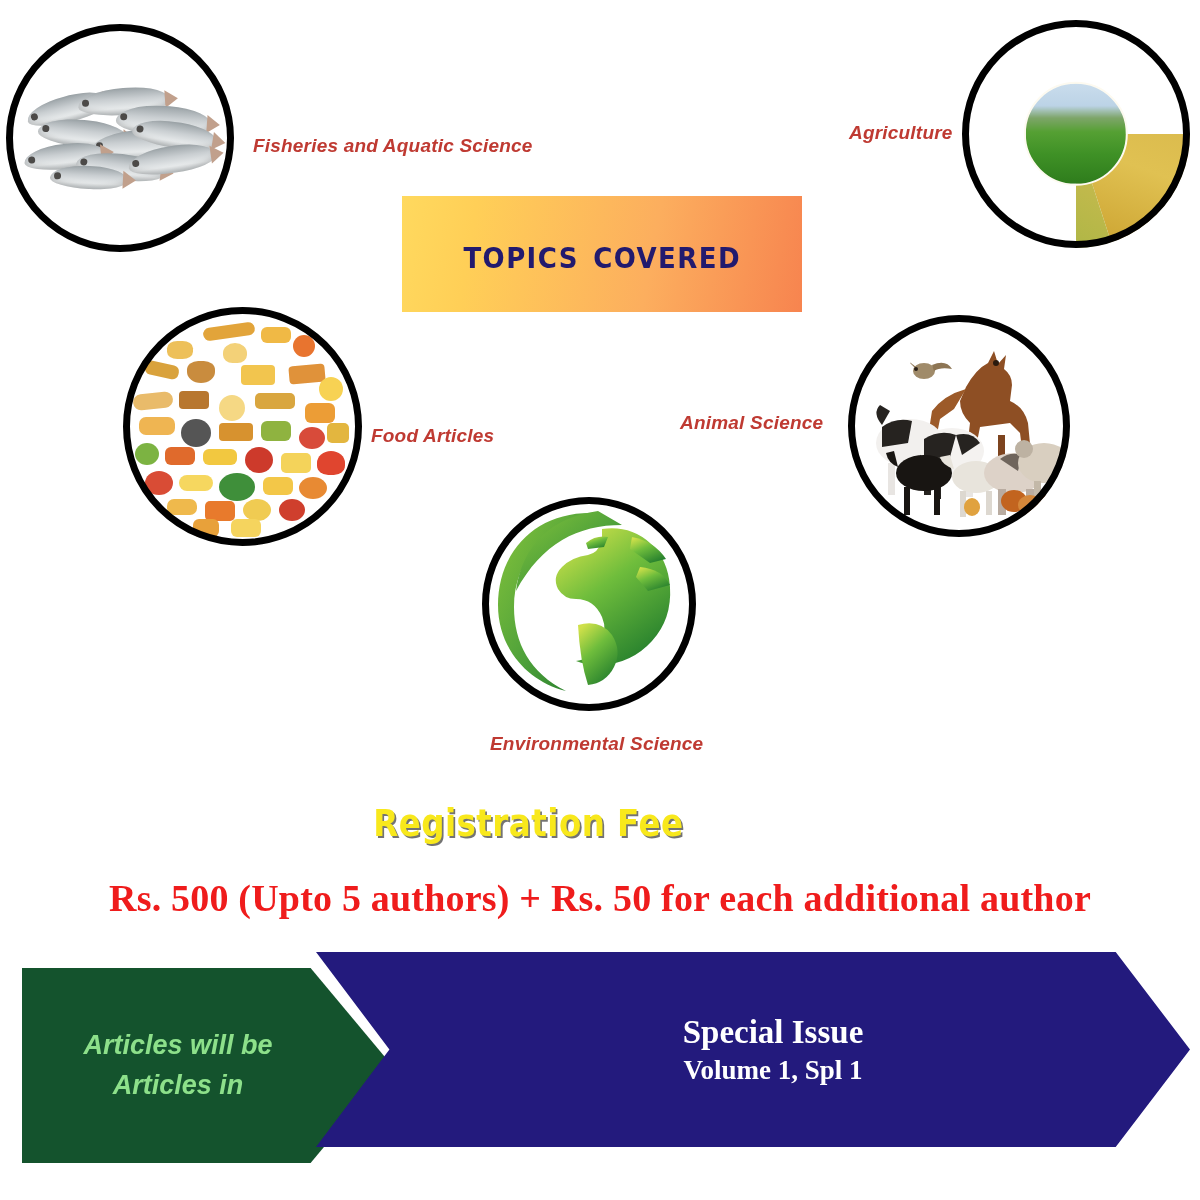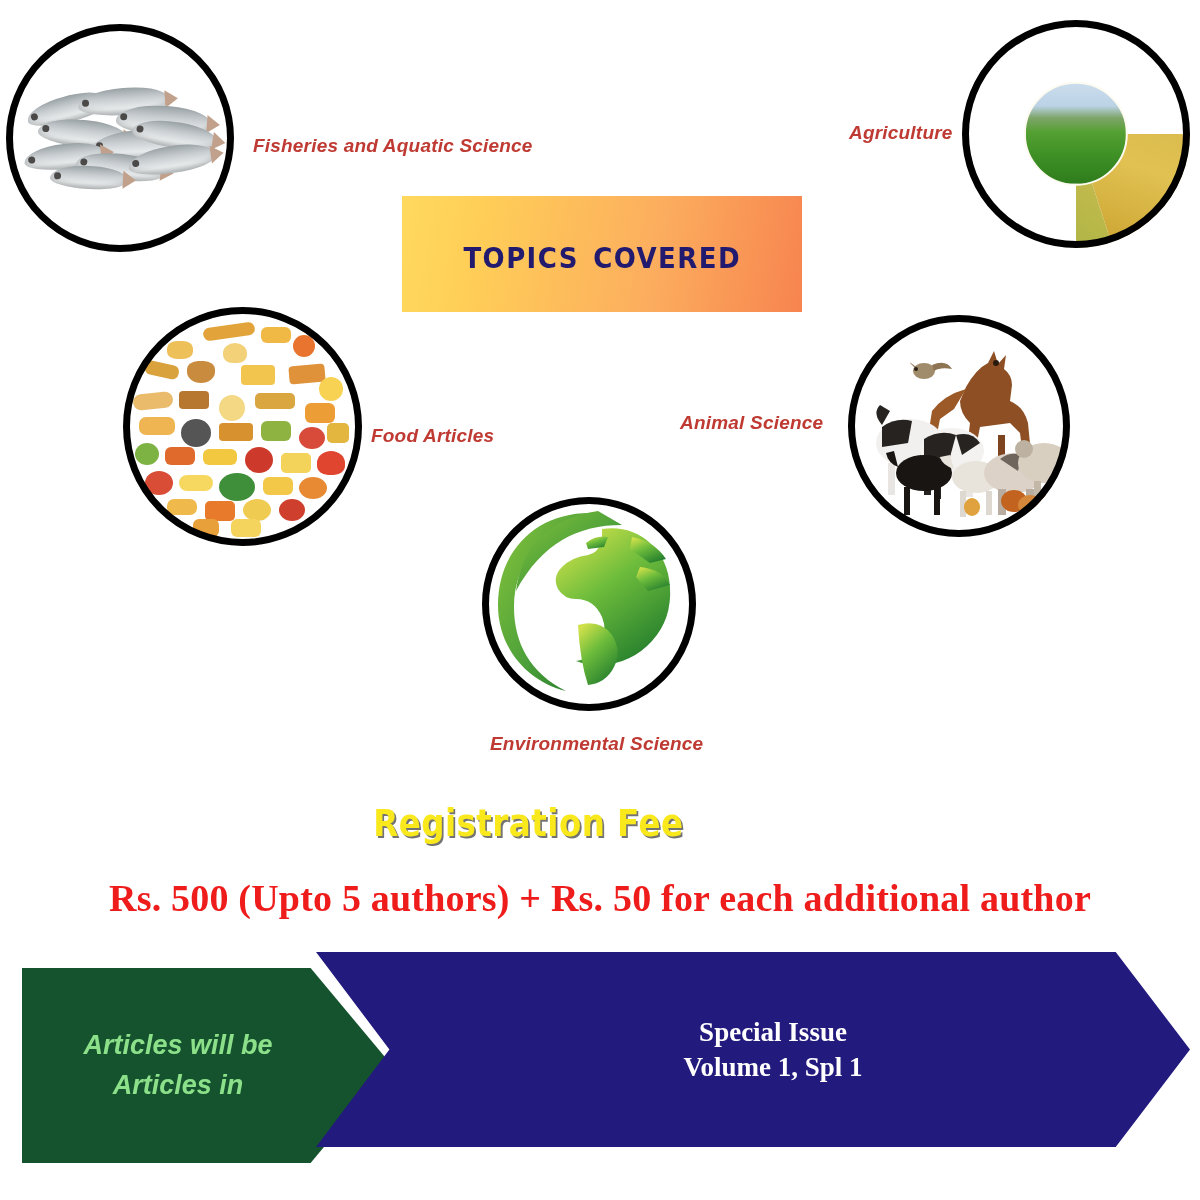--- a/index.html
+++ b/index.html
@@ -211,21 +211,21 @@
     font-weight: bold;
     text-align: center;
   }
   #journal-name {
     color: #f2e14a;
     font-size: 29px;
     margin-bottom: 6px;
   }
   #journal-issue {
     color: #ffffff;
-    font-size: 27px;
+    font-size: 33px;
     margin-bottom: 4px;
   }
   #journal-volume {
     color: #ffffff;
     font-size: 27px;
   }
 </style>
 </head>
 <body>
 

